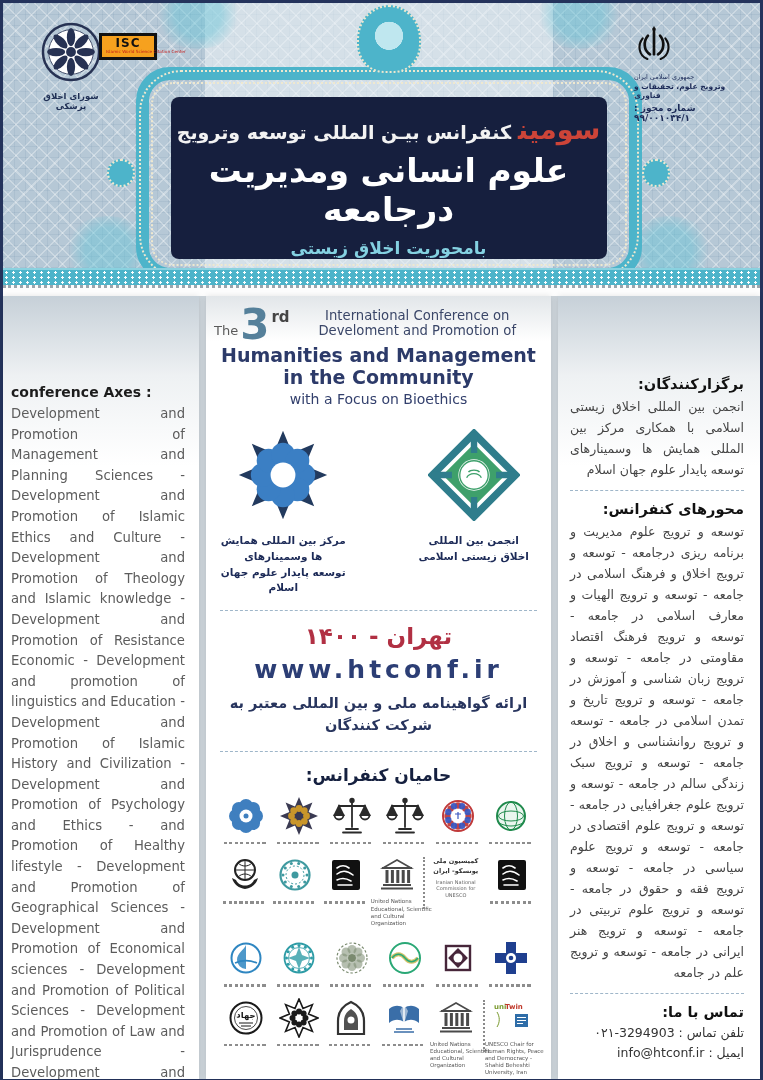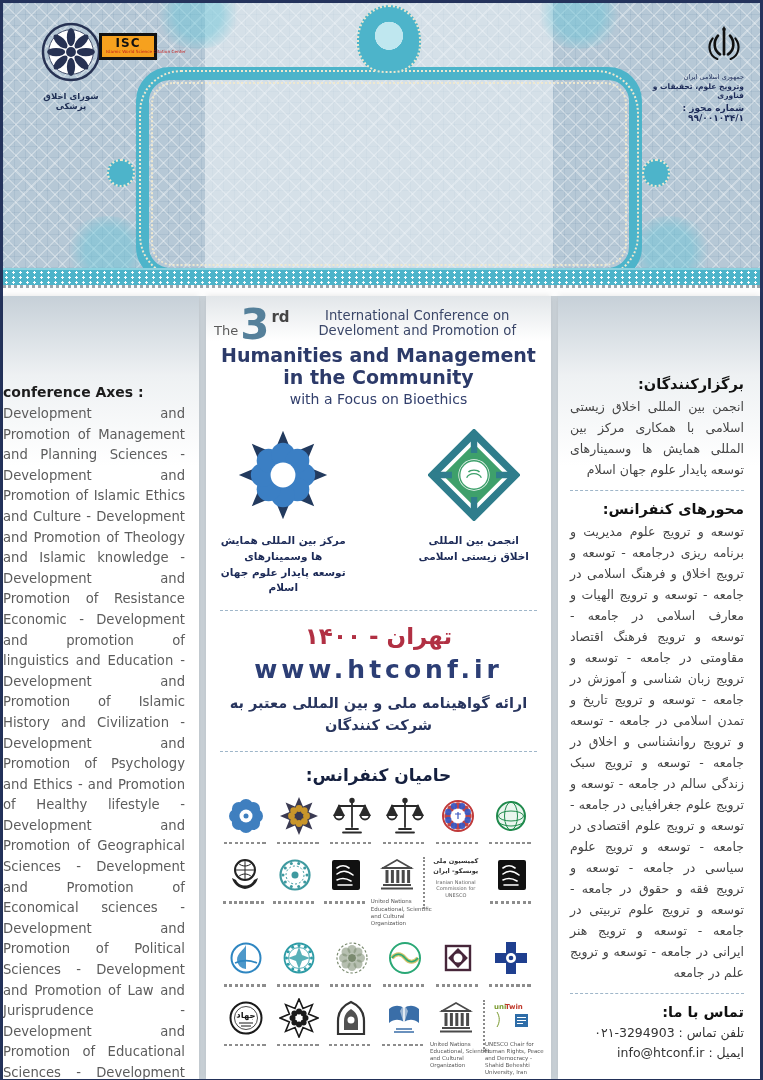--- a/index.html
+++ b/index.html
@@ -36,34 +36,34 @@
   .banner .b1 .accent{color:#cd4438;font-size:27px;margin-left:7px;}
   .banner .b2{font-size:33px;font-weight:bold;margin-top:6px;}
   .banner .b3{font-size:17px;font-weight:bold;color:#84d1e1;margin-top:9px;}
 
   .seal{position:absolute;left:26px;top:16px;width:84px;text-align:center;}
   .seal .cap{font-size:8.5px;font-weight:bold;color:#203055;margin-top:2px;direction:rtl;}
   .isc{position:absolute;left:96px;top:30px;width:52px;background:#f6a11e;border:3px solid #111;
     text-align:center;padding:1px 0 2px;}
   .isc .big{font-weight:bold;font-size:12px;color:#111;letter-spacing:1px;line-height:1;}
   .isc .sub{font-size:5px;color:#c01818;transform:scale(.85);white-space:nowrap;line-height:1.1;}
-  .gov{position:absolute;right:16px;top:20px;width:110px;text-align:right;color:#1c2a57;}
+  .gov{position:absolute;right:16px;top:20px;width:110px;text-align:left;color:#1c2a57;}
   .gov .g1{font-size:6.5px;margin-top:2px;}
   .gov .g2{font-size:7.5px;font-weight:bold;margin-top:1px;}
   .gov .g3{font-size:9px;font-weight:bold;margin-top:3px;direction:rtl;}
 
   
   .dotband{height:15px;background:#4db4ca;border-top:2px solid #8ad2e0;
     background-image:radial-gradient(circle,#fff 1.1px,transparent 1.4px);background-size:7px 5px;}
   .dashrow{height:8px;background:#fdfdfd;border-top:3px dotted #9aa6ae;}
 
   
   .main{display:flex;gap:7px;background:#ccd4da;height:783px;}
   .col{box-sizing:border-box;overflow:hidden;box-shadow:0 0 6px rgba(0,0,0,.10);}
-  .col-left{width:196px;background:linear-gradient(#c6d0d8 0,#eef1f3 80px,#fff 170px);padding:88px 14px 0 0;}
+  .col-left{width:196px;background:linear-gradient(#c6d0d8 0,#eef1f3 80px,#fff 170px);padding:88px 14px 0 8px;}
   .col-center{flex:1;background:linear-gradient(#e2e6e9 0,#fff 45px);padding:12px 8px 0;}
   .col-right{width:202px;background:linear-gradient(#c6d0d8 0,#eef1f3 80px,#fff 170px);padding:80px 16px 0 12px;direction:rtl;}
 
   .axes-head{font-weight:bold;font-size:14px;color:#1c1c1c;margin-bottom:4px;}
   .axes-body{font-size:13.2px;line-height:1.56;color:#5c5c5c;text-align:justify;}
 
   .fa-head{font-weight:bold;font-size:14.5px;color:#111;margin-bottom:4px;}
   .fa-body{font-size:12.5px;line-height:1.68;color:#454545;text-align:justify;}
   .sep-r{border-top:1.5px dashed #9fb6c9;margin:10px 0;}
   .contact-line{font-size:12.5px;color:#333;margin-top:5px;}
@@ -151,20 +151,27 @@
           <path d="M39 18c7 8 7 22-3 28" stroke-width="4"></path>
           <path d="M13 22c-8 10-6 26 7 31" stroke-width="3.2"></path>
           <path d="M47 22c8 10 6 26-7 31" stroke-width="3.2"></path>
         </g>
       </svg>
       <div class="g1">جمهوری اسلامی ایران</div>
       <div class="g2">وترویج علوم، تحقیقات و فناوری</div>
       <div class="g3">شماره مجوز : ۹۹/۰۰۱۰۳۴/۱</div>
     </div>
 
+    <div class="banner">
+      <div class="b1">
+        <span class="accent">سومین</span><span>کنفرانس بیـن المللی توسعه وترویج</span>
+      </div>
+      <div class="b2">علوم انسانی ومدیریت درجامعه</div>
+      <div class="b3">بامحوریت اخلاق زیستی</div>
+    </div>
   </div>
 
   <div class="dotband"></div>
   <div class="dashrow"></div>
 
   <div class="main">
 
     <aside class="col col-left">
       <div class="axes-head">conference Axes :</div>
       <div class="axes-body">Development and Promotion of Management and Planning Sciences - Development and Promotion of Islamic Ethics and Culture - Development and Promotion of Theology and Islamic knowledge - Development and Promotion of Resistance Economic - Development and promotion of linguistics and Education - Development and Promotion of Islamic History and Civilization - Development and Promotion of Psychology and Ethics - and Promotion of Healthy lifestyle - Development and Promotion of Geographical Sciences - Development and Promotion of Economical sciences - Development and Promotion of Political Sciences - Development and Promotion of Law and Jurisprudence - Development and Promotion of Educational Sciences - Development and Promotion of Iranian Art - Development and Promotion of Science</div>

